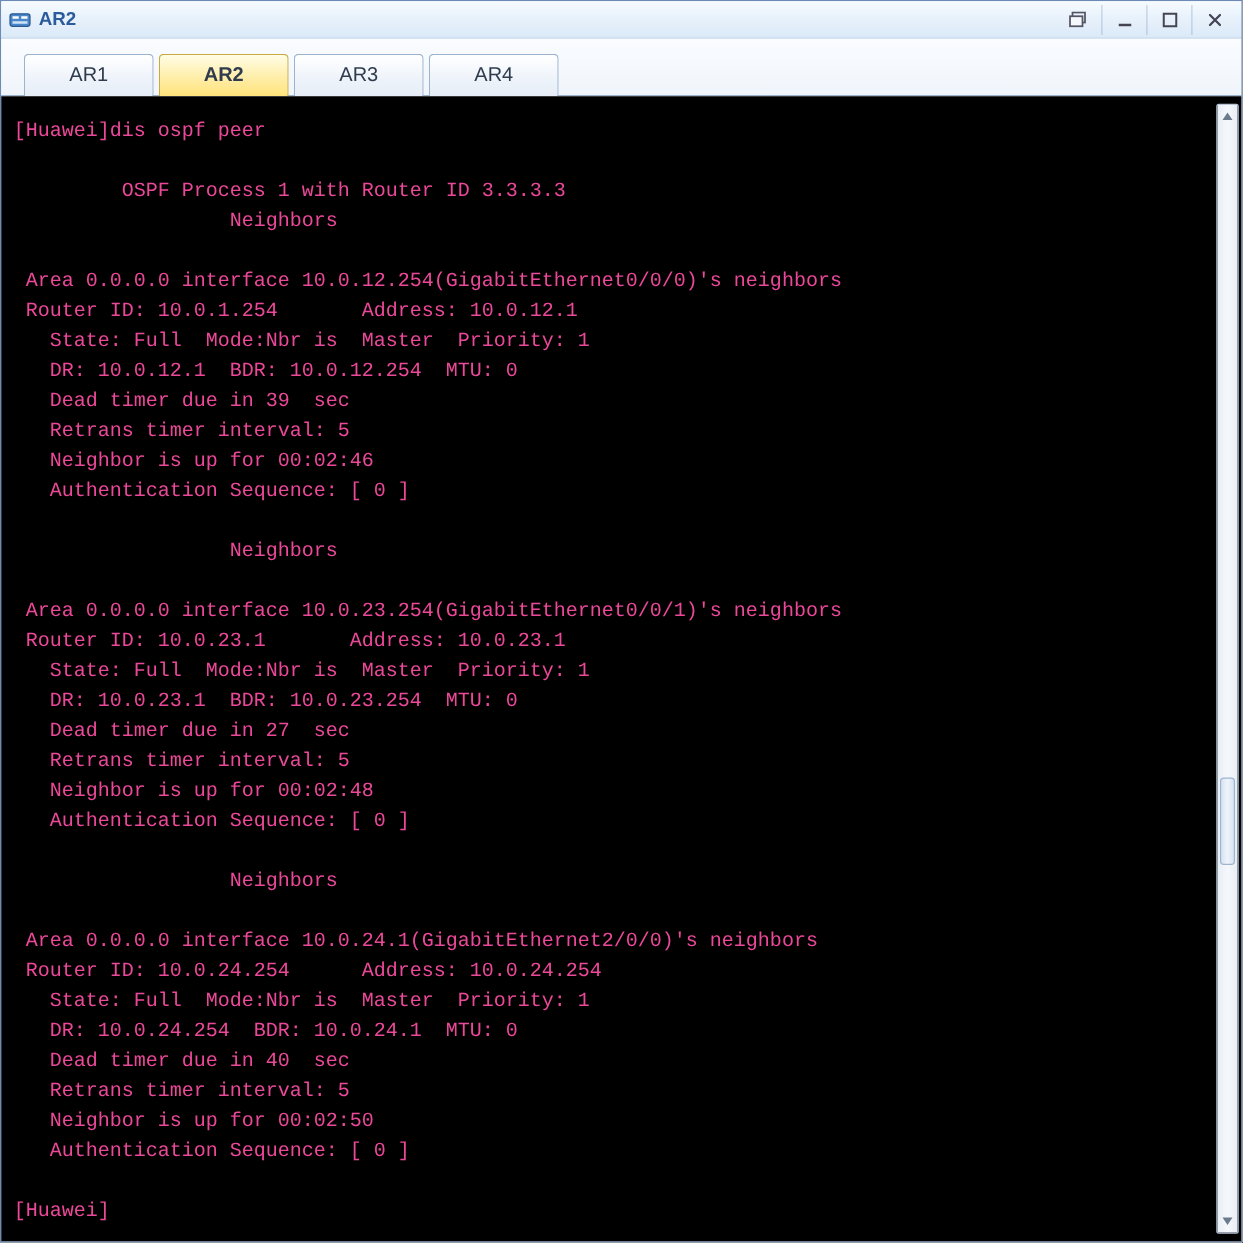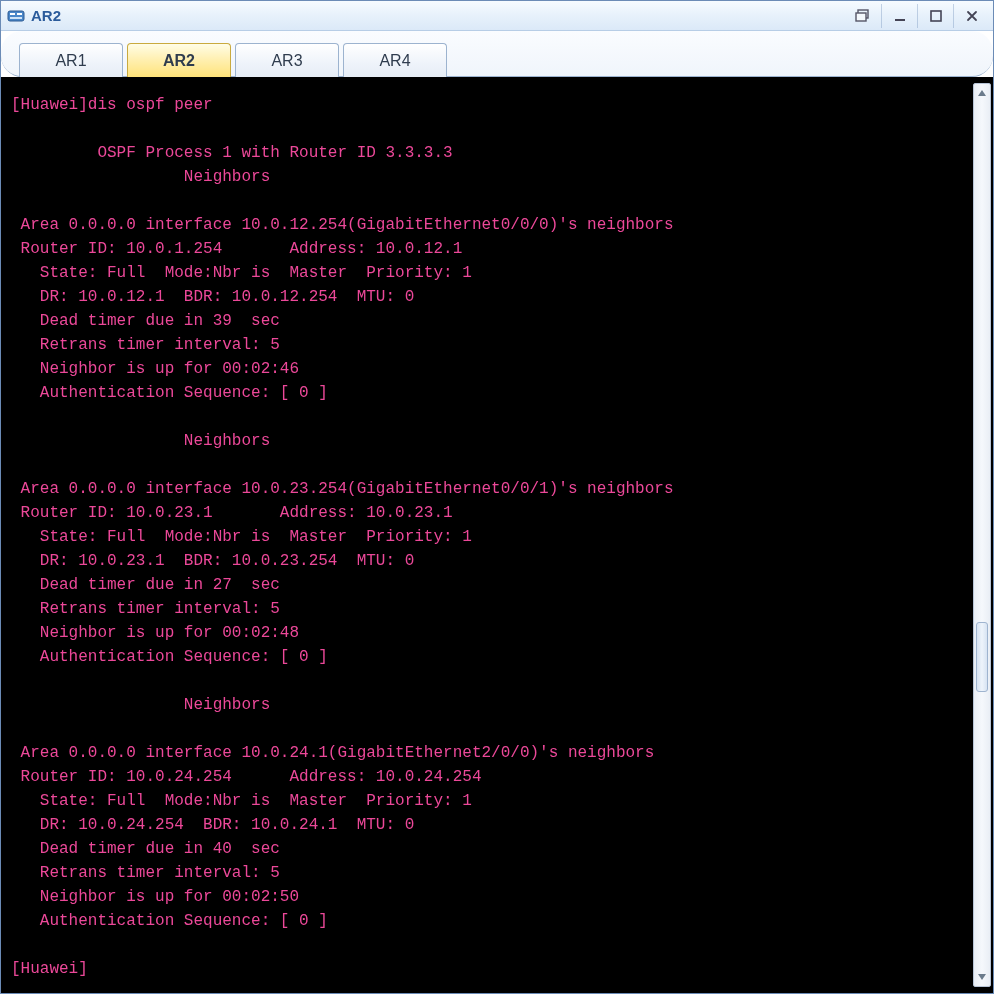--- a/index.html
+++ b/index.html
@@ -23,21 +23,20 @@
     border-left: 1px solid rgba(120,150,190,0.4);
     color: #4a5a6a; cursor: pointer;
   }
   .winbtn:first-child { border-left:none; }
   .winbtn svg { display:block; }
   .tabbar {
     height: 46px; display:flex; align-items:flex-end; padding: 0 18px;
     background: linear-gradient(to bottom, #fafcff 0%, #f0f5fb 100%);
     border-bottom: 1px solid #9cb3cf;
     gap: 4px;
-    border-radius: 21px;
   }
   .tab {
     min-width: 104px; height: 34px; padding: 0 22px;
     display:flex; align-items:center; justify-content:center;
     font-size: 16px; color:#2f3c4e;
     background: linear-gradient(to bottom, #ffffff 0%, #eef3fa 60%, #e6edf6 100%);
     border: 1px solid #9cb3cf; border-bottom: none;
     border-top-left-radius: 4px; border-top-right-radius: 4px;
     cursor: pointer; position: relative; top: 1px;
   }

